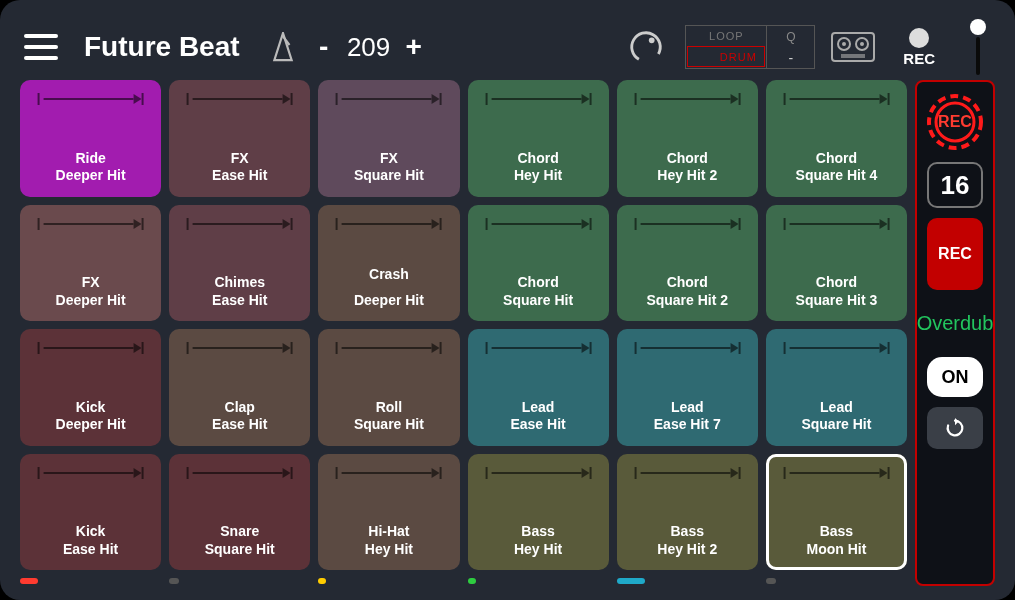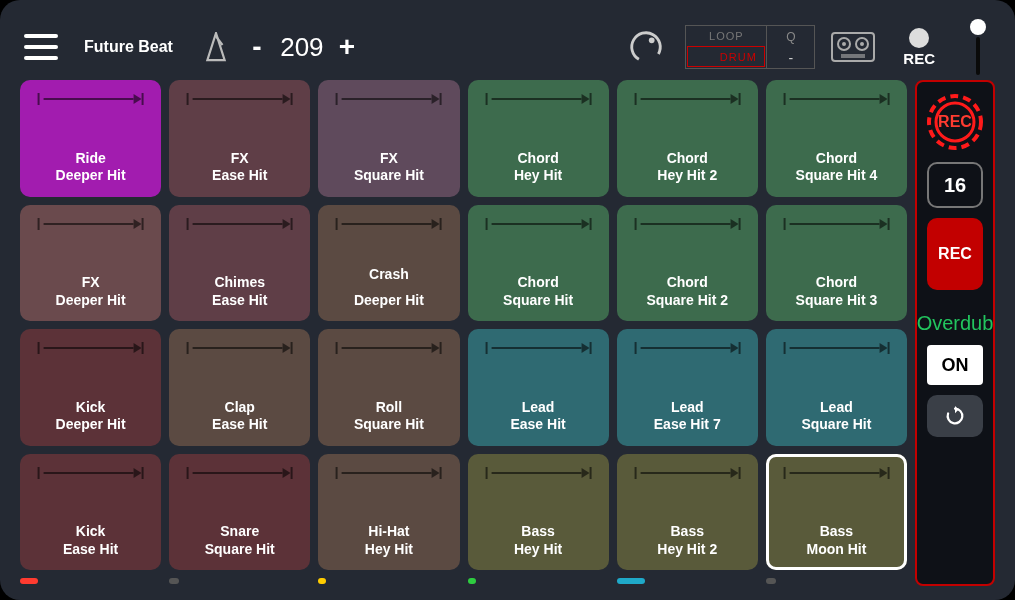--- a/index.html
+++ b/index.html
@@ -3,21 +3,21 @@
 <meta charset="utf-8">
 <style>
   * { box-sizing: border-box; margin: 0; padding: 0; }
   body { background: #000; font-family: -apple-system, Helvetica, Arial, sans-serif; display: flex; align-items: center; justify-content: center; height: 100vh; }
   .app { width: 1015px; height: 600px; background: #242933; border-radius: 20px; padding: 20px 20px 14px 20px; display: flex; flex-direction: column; position: relative; }
   
   
   .header { display: flex; align-items: center; height: 60px; gap: 16px; padding: 0 4px 6px 4px; }
   .menu-icon { width: 34px; height: 26px; display: flex; flex-direction: column; justify-content: space-between; cursor: pointer; }
   .menu-icon span { display: block; height: 4px; background: #fff; border-radius: 2px; }
-  .title { color: #fff; font-size: 16px; font-weight: 700; margin-left: 10px; white-space: nowrap; }
+  .title { color: #fff; font-size: 28px; font-weight: 700; margin-left: 10px; white-space: nowrap; }
   .metronome { width: 26px; height: 30px; margin-left: 14px; }
   .tempo-group { display: flex; align-items: center; gap: 10px; }
   .tempo-btn { color: #fff; font-size: 28px; font-weight: 600; cursor: pointer; width: 24px; text-align: center; }
   .tempo-val { color: #fff; font-size: 26px; font-weight: 500; min-width: 46px; text-align: center; }
   .spacer { flex: 1; }
   .knob { width: 38px; height: 38px; margin-right: 4px; }
   .loop-box { border: 1px solid #555; display: flex; width: 130px; height: 44px; }
   .loop-left { width: 80px; display: flex; flex-direction: column; }
   .loop-row { flex:1; display:flex; align-items:center; justify-content:center; font-size:11px; letter-spacing:1px; }
   .loop-row.top { color:#777; }
@@ -46,24 +46,24 @@
   
   .indicator { height:10px; display:grid; grid-template-columns: repeat(6,1fr); gap:8px; margin-top:6px; align-items:center; }
   .ind-cell { height:4px; position:relative; }
   .ind-seg { position:absolute; left:0; height:6px; top:-1px; border-radius:3px; }
 
   
   .side { width:80px; background:#0e1117; border:2px solid #c20000; border-radius:8px; display:flex; flex-direction:column; align-items:center; gap:10px; padding:10px 8px; }
   .ring { width:60px; height:60px; border-radius:50%; display:flex; align-items:center; justify-content:center; position:relative; }
   .ring svg { position:absolute; inset:0; }
   .ring span { color:#ff3b30; font-size:16px; font-weight:800; }
-  .count-box { width:56px; height:46px; border:2px solid #777; border-radius:10px; display:flex; align-items:center; justify-content:center; color:#fff; font-size:20px; font-weight:600; }
+  .count-box { width:56px; height:46px; border:2px solid #777; border-radius:10px; display:flex; align-items:center; justify-content:center; color:#fff; font-size:26px; font-weight:600; }
   .rec-btn { width:56px; height:72px; background:#c20000; border-radius:10px; display:flex; align-items:center; justify-content:center; color:#fff; font-size:16px; font-weight:800; }
   .od-label { color:#22c55e; font-size:20px; margin-top:12px; }
-  .on-btn { width:56px; height:40px; background:#fff; border-radius:4px; display:flex; align-items:center; justify-content:center; color:#000; font-size:18px; font-weight:700; }
+  .on-btn { width:56px; height:40px; background:#fff; border-radius:15px; display:flex; align-items:center; justify-content:center; color:#000; font-size:18px; font-weight:700;margin-top:12px; }
   .refresh { width:56px; height:42px; background:#3a3f47; border-radius:10px; display:flex; align-items:center; justify-content:center; color:#fff; }
 </style>
 </head>
 <body>
 
 <div class="app">
 
   <div class="header">
     <div class="menu-icon">
         <span></span>

